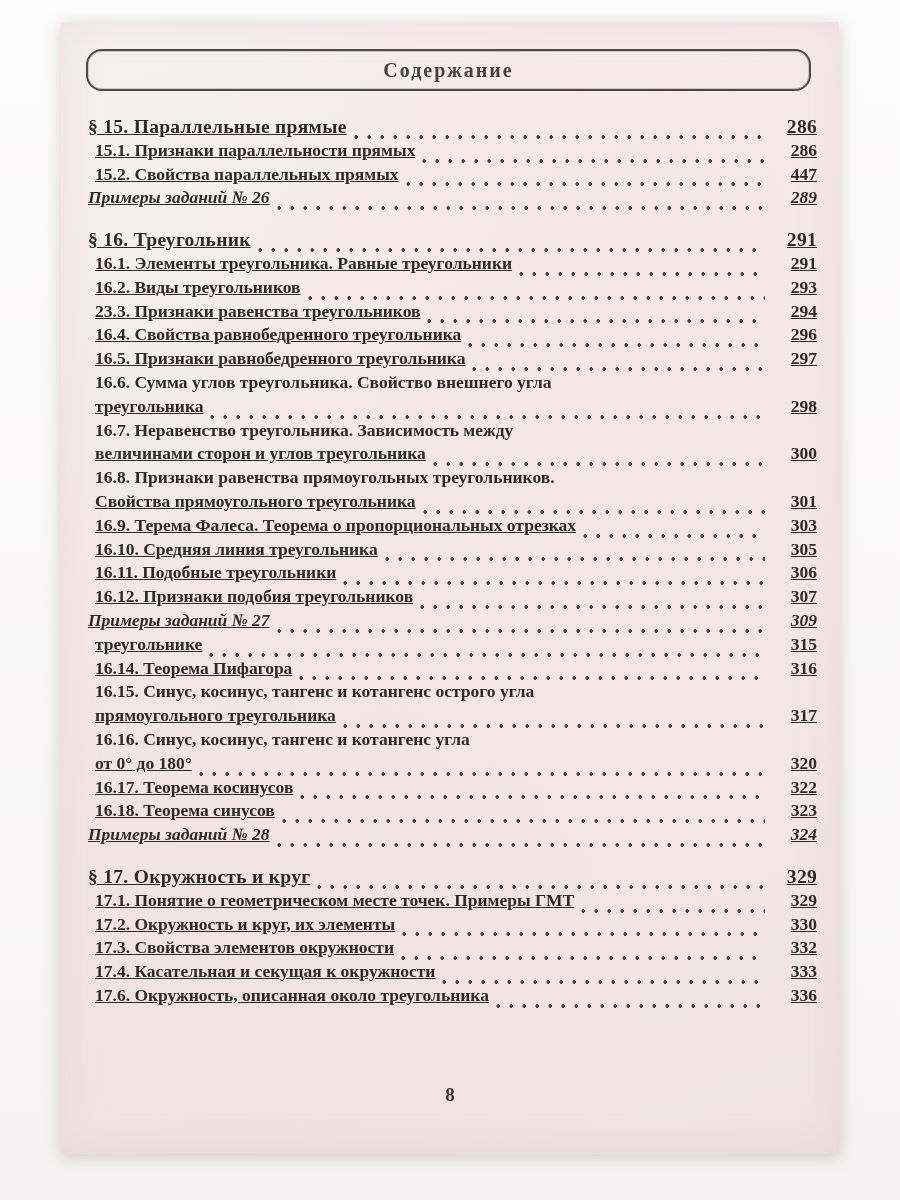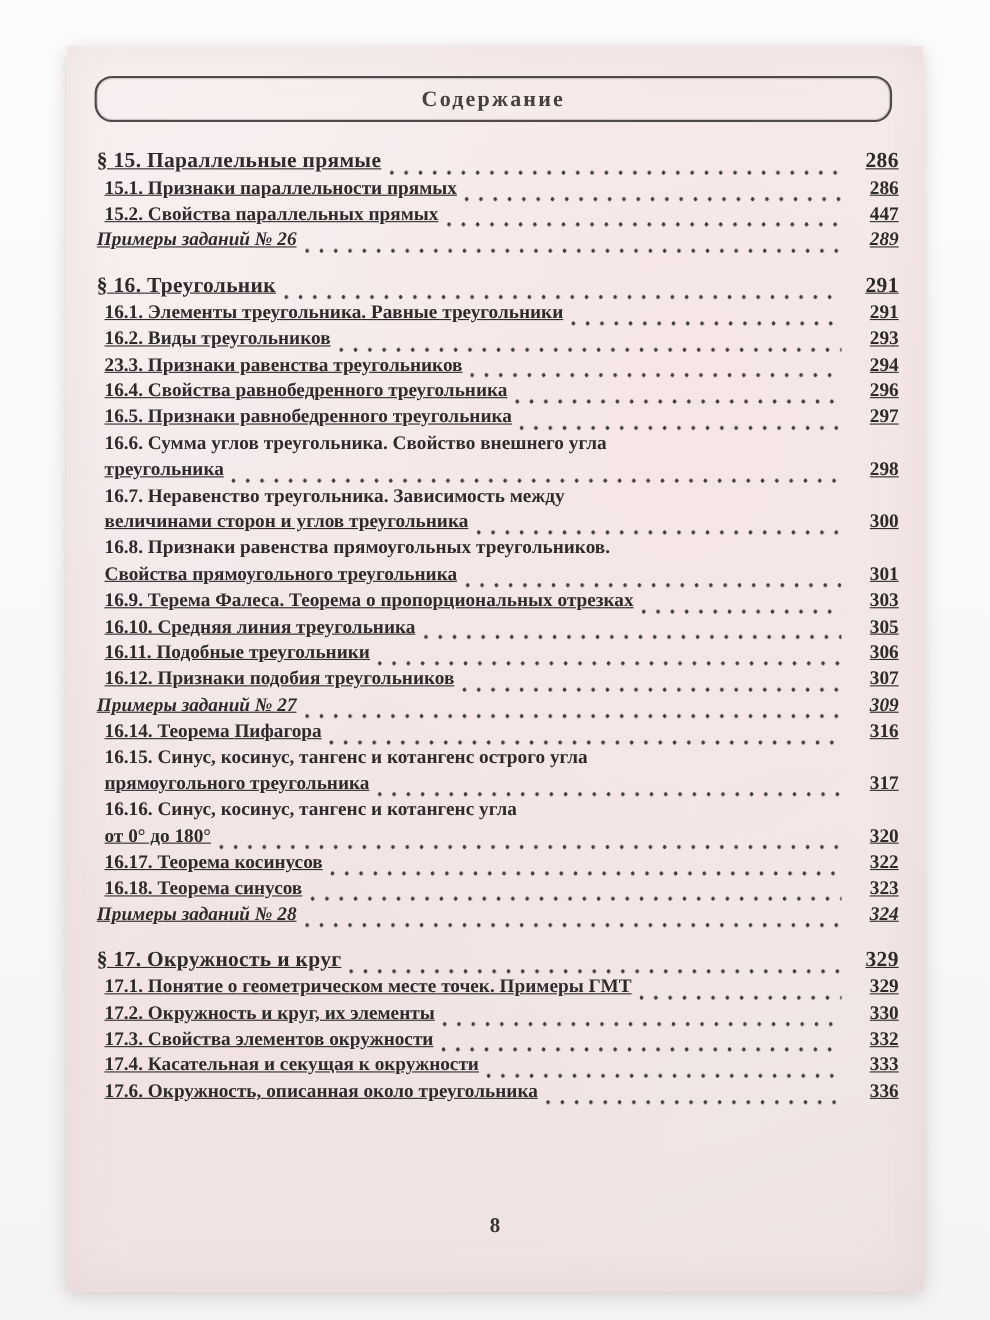--- a/index.html
+++ b/index.html
@@ -4,21 +4,21 @@
 <style>
   html,body { margin:0; padding:0; }
   body {
     width:900px; height:1200px;
     background: linear-gradient(180deg,#fdfcfc 0%, #f5f3f3 100%);
     font-family: "Liberation Serif", "DejaVu Serif", serif;
     overflow: hidden;
     position: relative;
   }
   .page {
-    position:absolute; left:61px; top:42px; width:778px; height:1132px;
+    position:absolute; left:61px; top:22px; width:778px; height:1132px;
     background:
       radial-gradient(ellipse at 72% 28%, rgba(246,224,226,0.55) 0%, rgba(246,224,226,0) 55%),
       radial-gradient(ellipse at 20% 80%, rgba(240,220,222,0.45) 0%, rgba(240,220,222,0) 50%),
       linear-gradient(160deg, #f8f0f0 0%, #f4e9ea 55%, #efe3e4 100%);
     box-shadow: 0 3px 16px rgba(110,90,90,0.28), inset 0 0 46px rgba(180,140,145,0.14);
   }
   .header-box {
     margin: 27px 28px 0 25px;
     height: 38px;
     border: 2px solid #4f4a4a;
@@ -198,20 +198,25 @@
         </div>
       </div>
       <div class="entry examples">
         <div class="row">
           <span class="title">Примеры заданий № 27</span>
           <span class="leader"></span>
           <span class="pg">309</span>
         </div>
       </div>
       <div class="entry item">
+        <div class="row">
+          <span class="title">треугольнике</span>
+          <span class="leader"></span>
+          <span class="pg">315</span>
+        </div>
       </div>
       <div class="entry item">
         <div class="row">
           <span class="title">16.14. Теорема Пифагора</span>
           <span class="leader"></span>
           <span class="pg">316</span>
         </div>
       </div>
       <div class="entry item">
         <div class="line">16.15. Синус, косинус, тангенс и котангенс острого угла</div>

